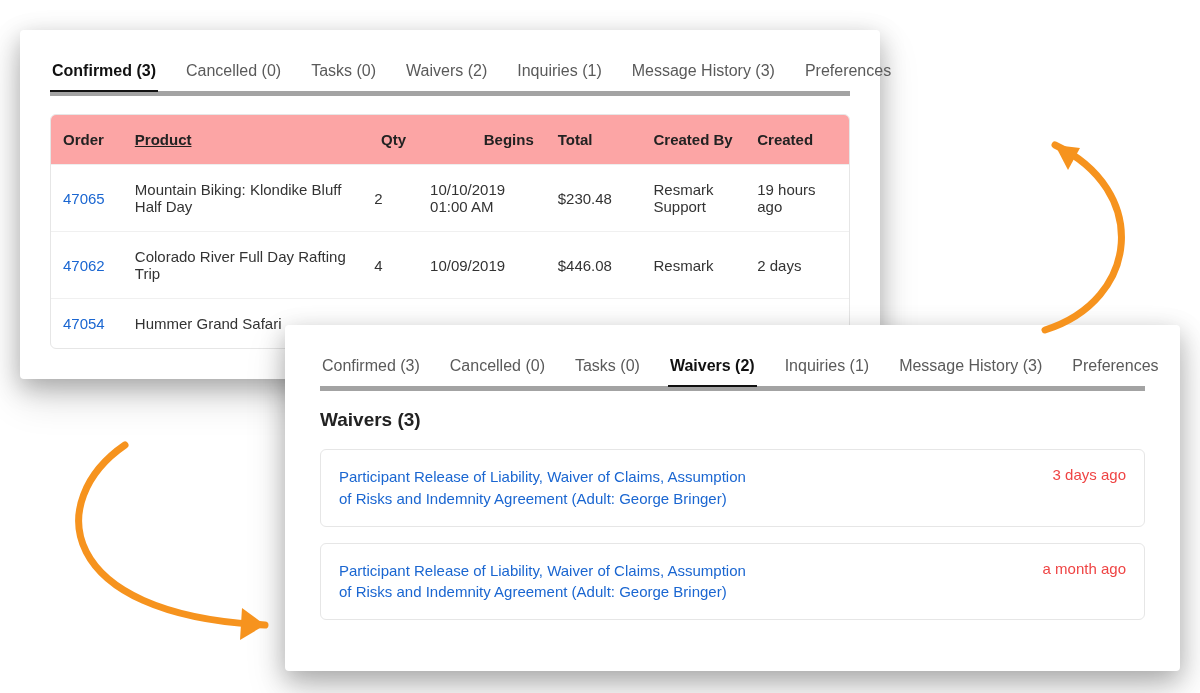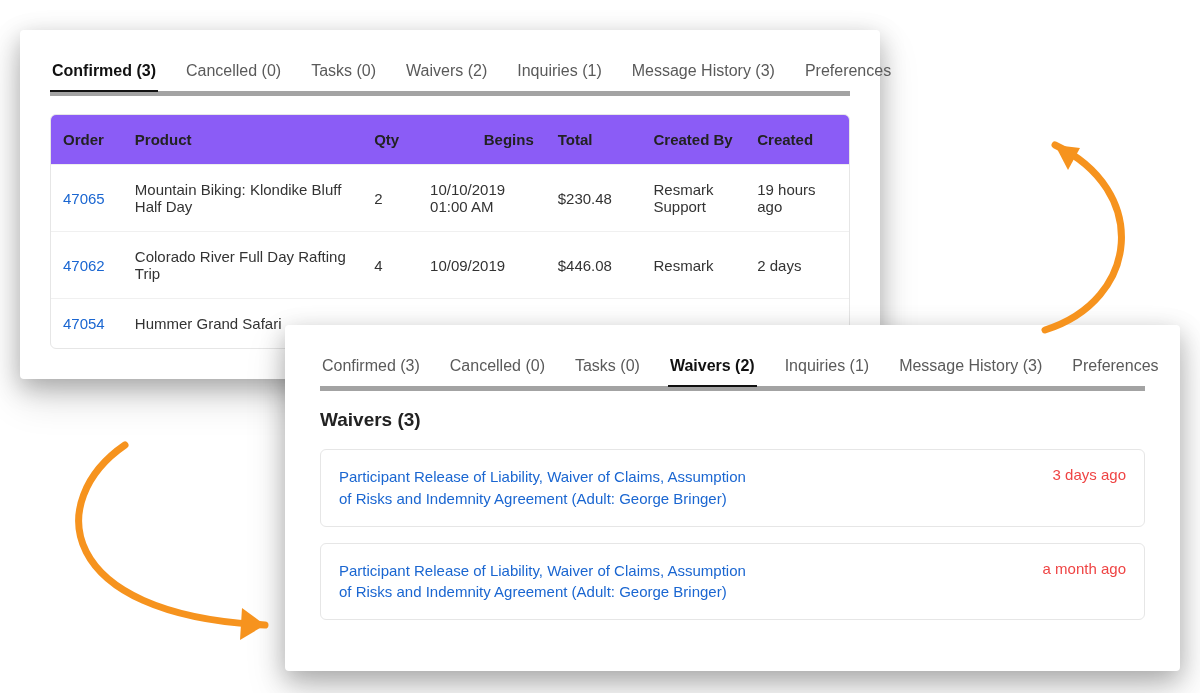--- a/index.html
+++ b/index.html
@@ -53,36 +53,36 @@
     border: 1px solid #e6e6e6;
     border-radius: 6px;
     overflow: hidden;
   }
   table { width: 100%; border-collapse: collapse; }
   thead th {
     text-align: left;
     font-size: 15px;
     font-weight: 700;
     color: #222;
-    background: #8b5cf6;
+    background: #fca5a5;
     padding: 16px 12px;
     border-bottom: 1px solid #eee;
   }
   tbody td {
     padding: 16px 12px;
     font-size: 15px;
     color: #333;
     border-bottom: 1px solid #f0f0f0;
     vertical-align: middle;
   }
   tbody tr:last-child td { border-bottom: none; }
   .order-link { color: #1a66d1; cursor: pointer; text-align: right; }
   .col-order   { width: 9%; }
-  .col-product { width: 30%; }
-  .col-qty     { width: 7%; }
+  .col-product { width: 30%; text-decoration: underline; }
+  .col-qty     { width: 7%; text-align: right; }
   .col-begins  { width: 16%; text-align: right; }
   .col-total   { width: 12%; }
   .col-by      { width: 13%; }
   .col-created { width: 13%; }
   
   .waivers-title {
     font-size: 19px;
     font-weight: 700;
     color: #222;
     margin: 4px 0 18px;

